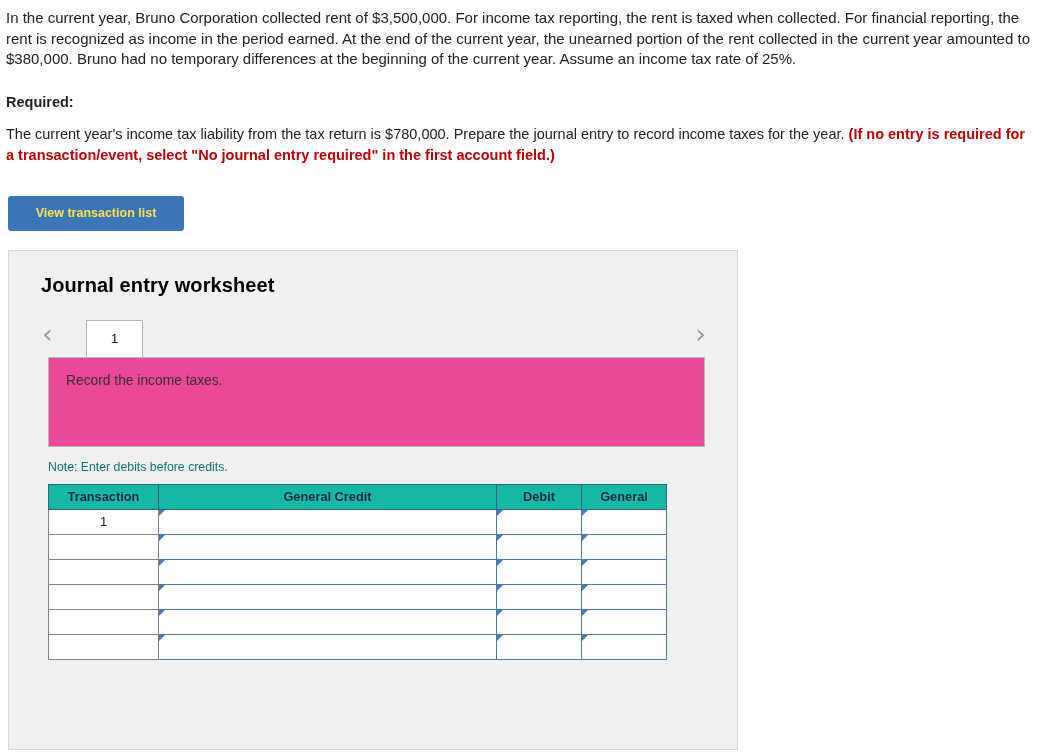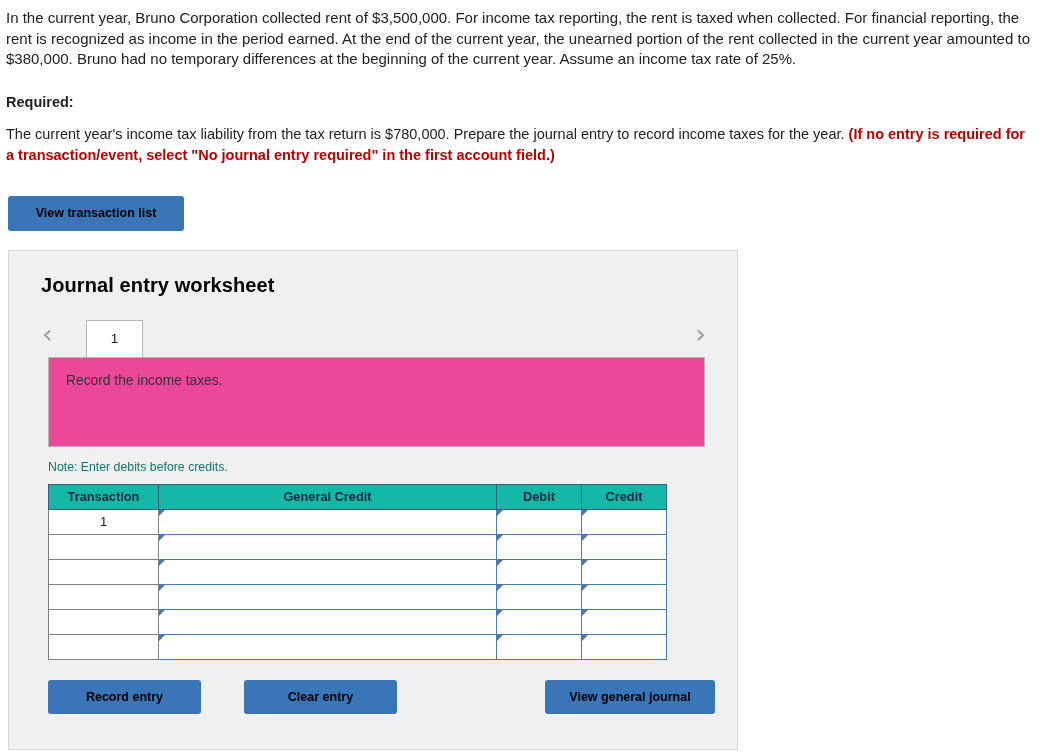--- a/index.html
+++ b/index.html
@@ -39,21 +39,21 @@
   }
   .red-bold {
     color: #c00000;
     font-weight: bold;
   }
 
   
   .btn {
     display: inline-block;
     background: #3975b7;
-    color: #000000;
+    color: #fde047;
     font-weight: bold;
     font-size: 12.5px;
     text-align: center;
     border: none;
     border-radius: 3px;
     cursor: pointer;
     font-family: "Liberation Sans", sans-serif;
     line-height: 1;
   }
   .view-tx-wrap {
@@ -258,21 +258,21 @@
       <col class="col-tx">
       <col class="col-gj">
       <col class="col-debit">
       <col class="col-credit">
     </colgroup>
     <thead>
       <tr>
         <th>Transaction</th>
         <th>General Credit</th>
         <th>Debit</th>
-        <th>Credit</th>
+        <th>General</th>
       </tr>
     </thead>
     <tbody>
 
       <tr>
         <td class="tx-cell">1</td>
         <td class="inputcell">
             <span class="tri"></span>
           </td>
         <td class="inputcell">
@@ -344,19 +344,14 @@
             <span class="tri"></span>
           </td>
         <td class="inputcell">
             <span class="tri"></span>
           </td>
       </tr>
 
     </tbody>
   </table>
 
-  <div class="btnbar">
-    <button class="btn btn-record">Record entry</button>
-    <button class="btn btn-clear">Clear entry</button>
-    <button class="btn btn-viewgj">View general journal</button>
-  </div>
 
 </div>
 
 </body></html>

